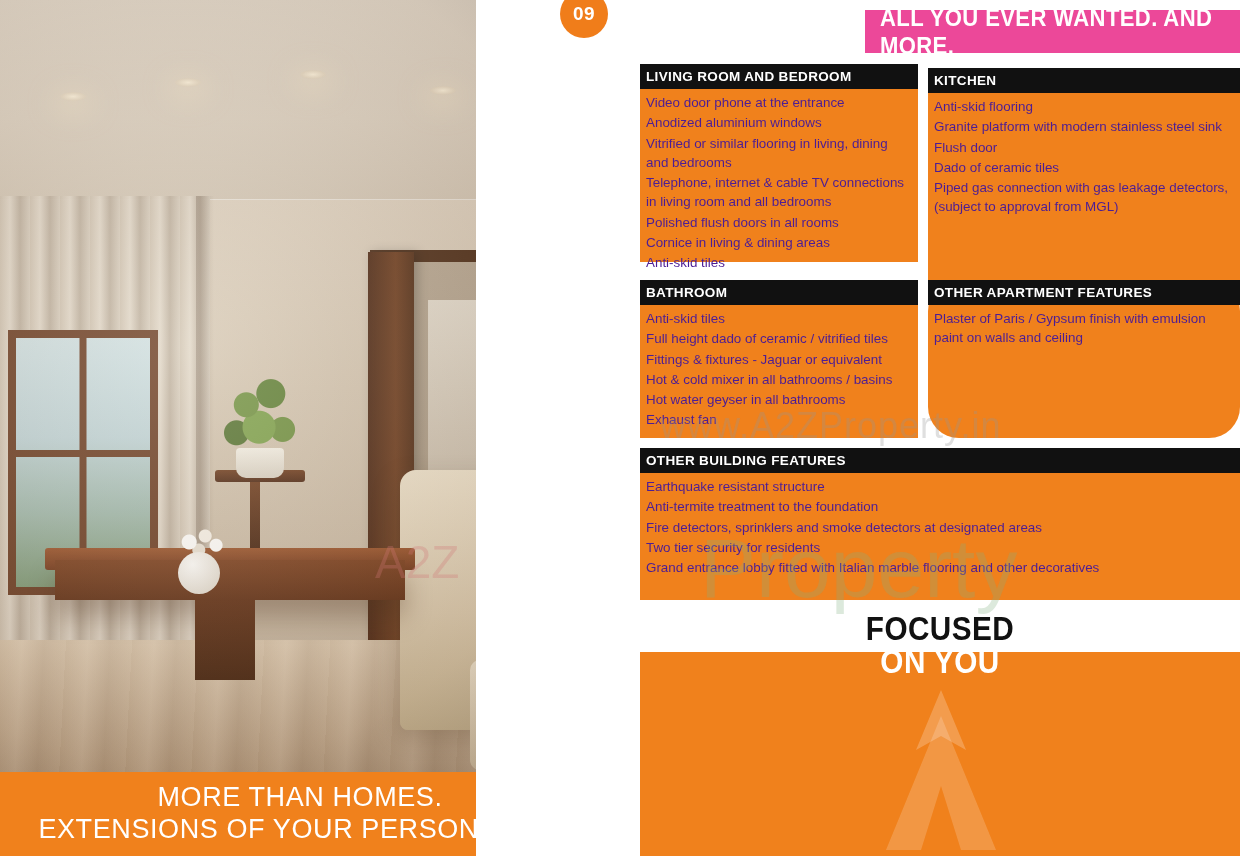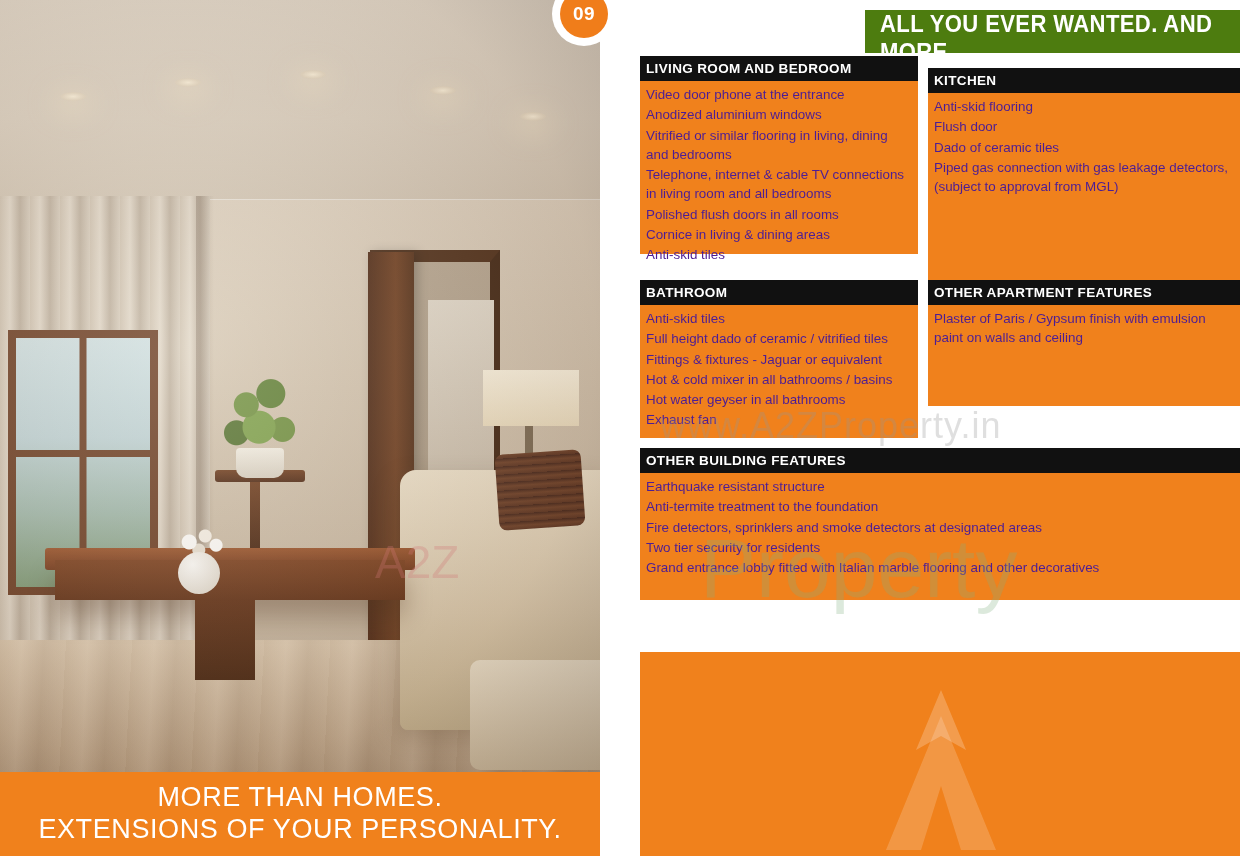--- a/index.html
+++ b/index.html
@@ -12,21 +12,21 @@
     height: 856px;
     position: relative;
     overflow: hidden;
     font-family: "Liberation Sans", sans-serif;
   }
 
   
   .left-panel {
     position: absolute;
     left: 0; top: 0;
-    width: 600px;
+    width: 476px;
     height: 856px;
     overflow: hidden;
     background: #efe7dd;
   }
 
   
   .photo {
     position: absolute;
     left: 0; top: 0;
     width: 600px;
@@ -228,23 +228,23 @@
   .right-panel {
     position: absolute;
     left: 640px; top: 0;
     width: 600px; height: 856px;
   }
 
   .banner {
     position: absolute;
     left: 225px; top: 10px;
     width: 375px; height: 43px;
-    background: #4d7c0f;
+    background: #ec4899;
     color: #ffffff;
-    display: flex; justify-content: center;
+    display: flex; align-items: center; justify-content: center;
   }
   .banner span {
     font-size: 24px;
     font-weight: bold;
     letter-spacing: 0.4px;
     font-family: "Liberation Sans Narrow", "Liberation Sans", sans-serif;
     transform: scaleX(0.92);
   }
 
   .card {
@@ -269,24 +269,24 @@
     color: #4c1d95;
     font-size: 13.4px;
     line-height: 1.44;
     margin: 0 0 1px 0;
     font-family: "Liberation Sans", sans-serif;
     font-weight: 300;
   }
   .card-body ul { margin: 0; padding: 0; }
 
   
-  #card-living { left: 0px;   top: 56px;  width: 278px; height: 198px; }
+  #card-living { left: 0px;   top: 64px;  width: 278px; height: 198px; }
   #card-kitchen{ left: 288px; top: 68px;  width: 312px; height: 232px; }
   #card-bath   { left: 0px;   top: 280px; width: 278px; height: 158px; }
-  #card-other-apt { left: 288px; top: 280px; width: 312px; height: 126px; }
+  #card-other-apt { left: 288px; top: 280px; width: 312px; height: 158px; border-radius: 31px; }
   #card-building  { left: 0px; top: 448px; width: 600px; height: 152px; }
 
   .watermark {
     position: absolute;
     left: 660px; top: 405px;
     font-size: 36px;
     color: rgba(150,150,150,0.30);
     font-family: "Liberation Sans", sans-serif;
     letter-spacing: 1px;
     pointer-events: none;
@@ -423,20 +423,21 @@
         <li>Anti-skid tiles</li>
       </ul>
     </div>
   </div>
 
   <div class="card" id="card-kitchen">
     <div class="card-head">KITCHEN</div>
     <div class="card-body">
       <ul>
         <li>Anti-skid flooring</li>
+        <li>Granite platform with modern stainless steel sink</li>
         <li>Flush door</li>
         <li>Dado of ceramic tiles</li>
         <li>Piped gas connection with gas leakage detectors, (subject to approval from MGL)</li>
       </ul>
     </div>
   </div>
 
   <div class="card" id="card-bath">
     <div class="card-head">BATHROOM</div>
     <div class="card-body">
@@ -475,18 +476,22 @@
 
   <div class="orange-footer">
     <div class="logo-mark">
       <svg width="130" height="160" viewBox="0 0 130 160">
         <path d="M65 0 L90 60 L65 46 L40 60 Z" fill="#ffffff" opacity="0.22"></path>
         <path d="M65 26 L120 160 L85 160 L65 96 L45 160 L10 160 Z" fill="#ffffff" opacity="0.18"></path>
       </svg>
     </div>
   </div>
 
+  <div class="focused-block">
+    <div class="focused-1">FOCUSED</div>
+    <div class="focused-2">ON YOU</div>
+  </div>
 
 </div>
 
 <div class="watermark-left">A2Z</div>
 <div class="watermark-big">Property</div>
 <div class="watermark">www.A2ZProperty.in</div>
 
 </body></html>

